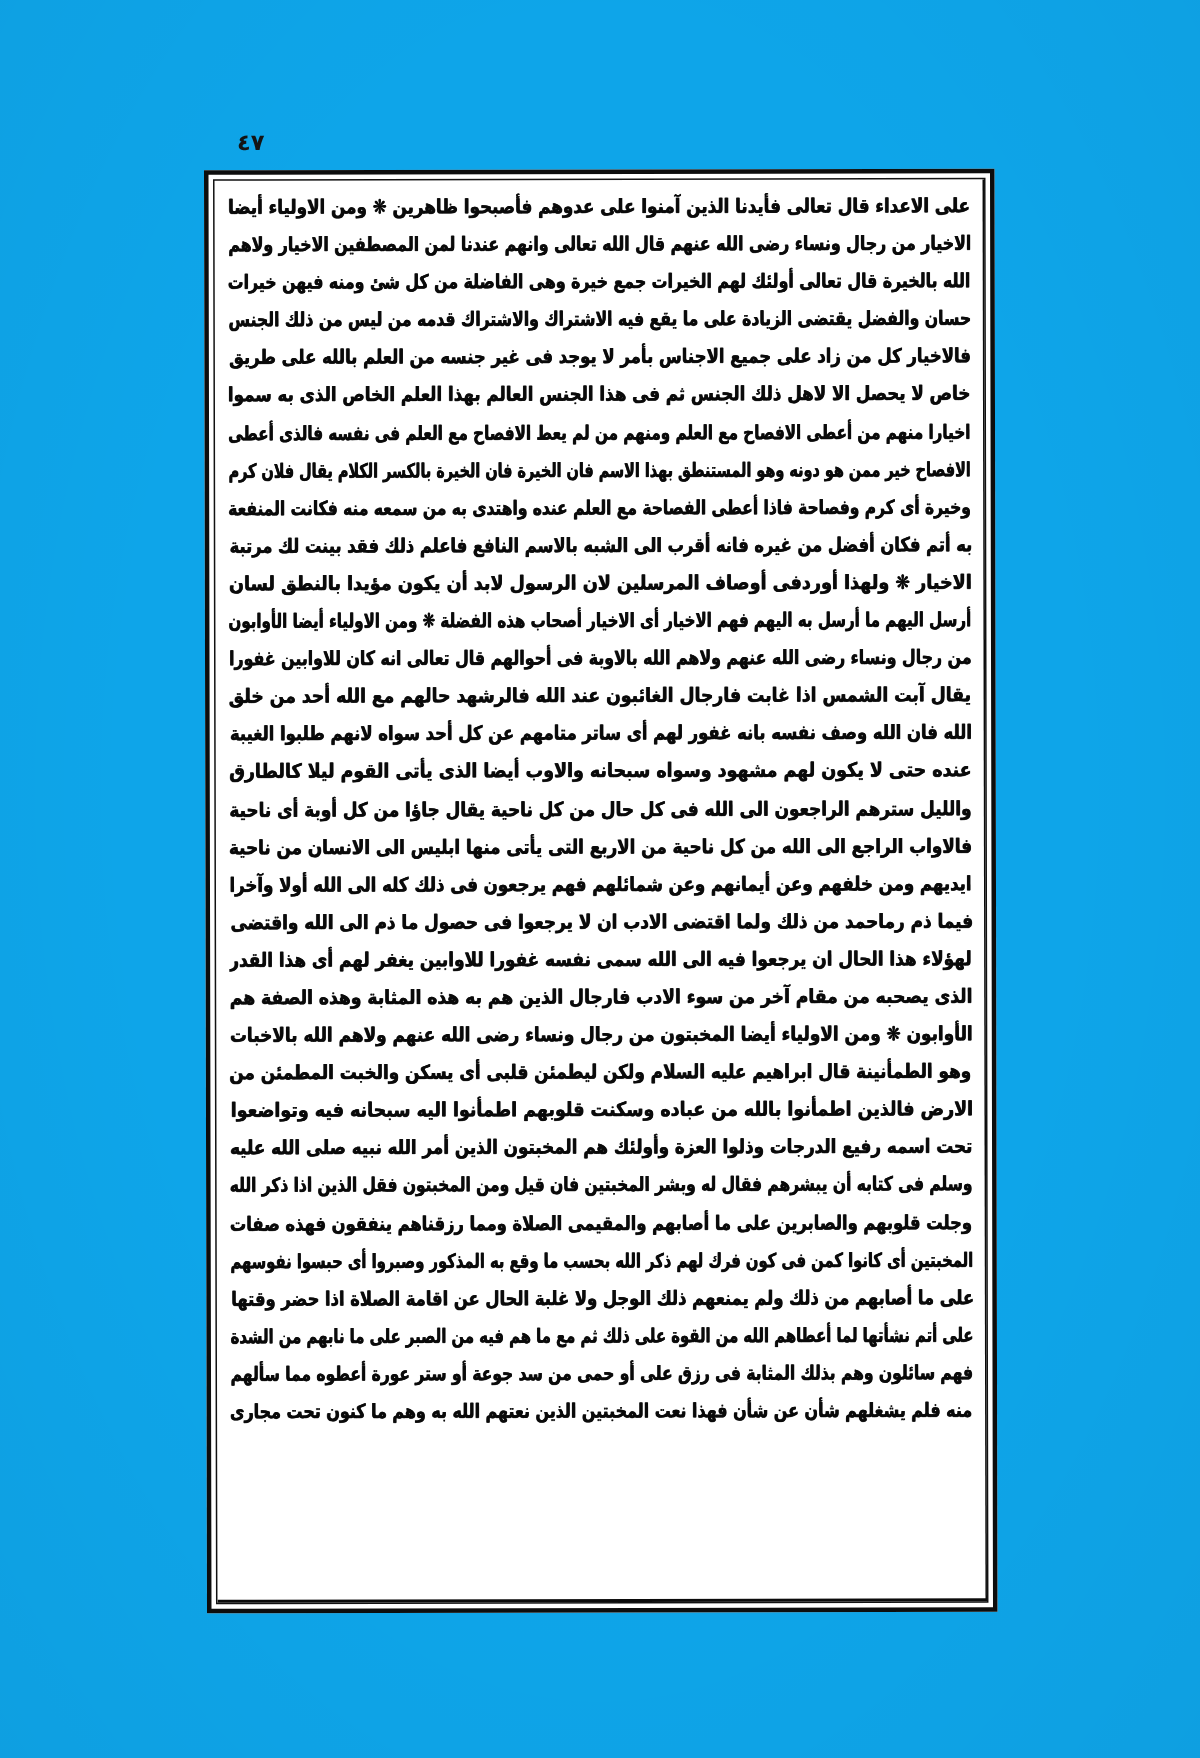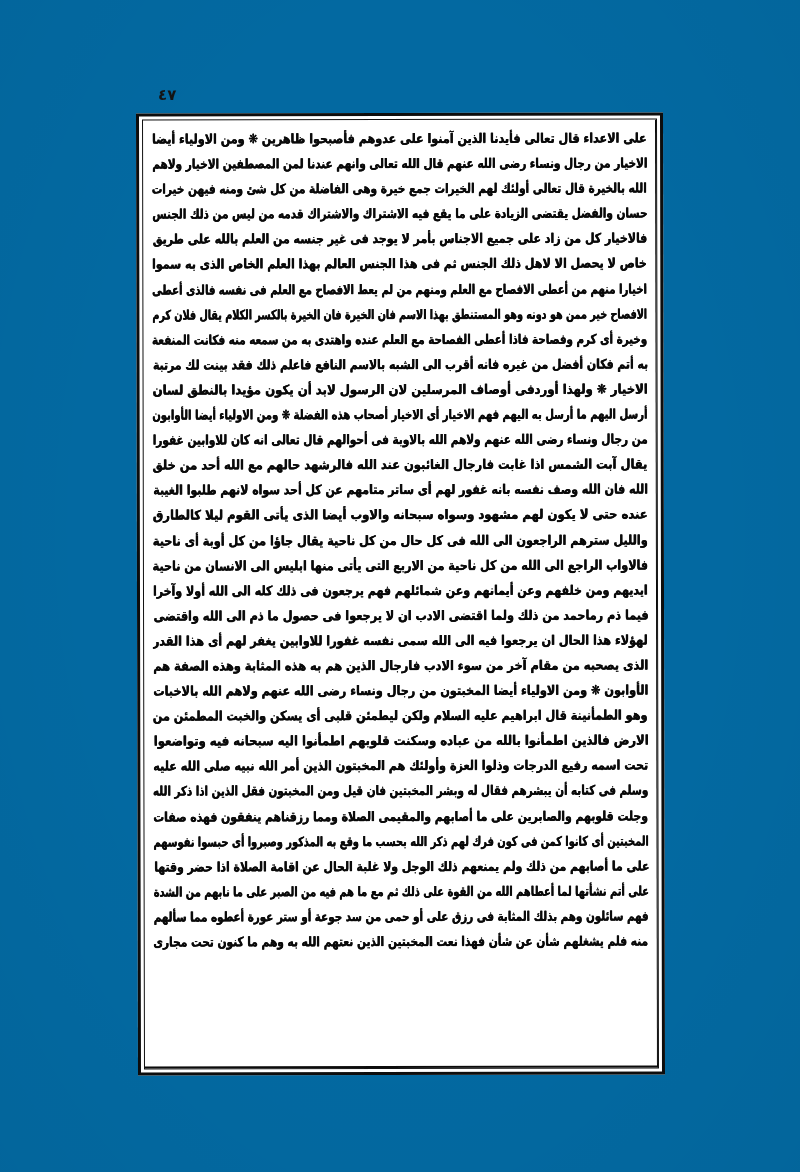--- a/index.html
+++ b/index.html
@@ -13,21 +13,21 @@
     height: 1172px;
     position: relative;
     overflow: hidden;
     font-family: "DejaVu Sans", sans-serif;
   }
 
   
   #scan-page {
     position: absolute;
     inset: 0;
-    background: #0369a1;
+    background: #0ea5e9;
   }
 
   
   #scan-page::before {
     content: "";
     position: absolute;
     inset: 0;
     background:
       radial-gradient(ellipse at 50% 45%, rgba(255,255,255,0) 55%, rgba(0,0,0,0.035) 100%);
     pointer-events: none;

